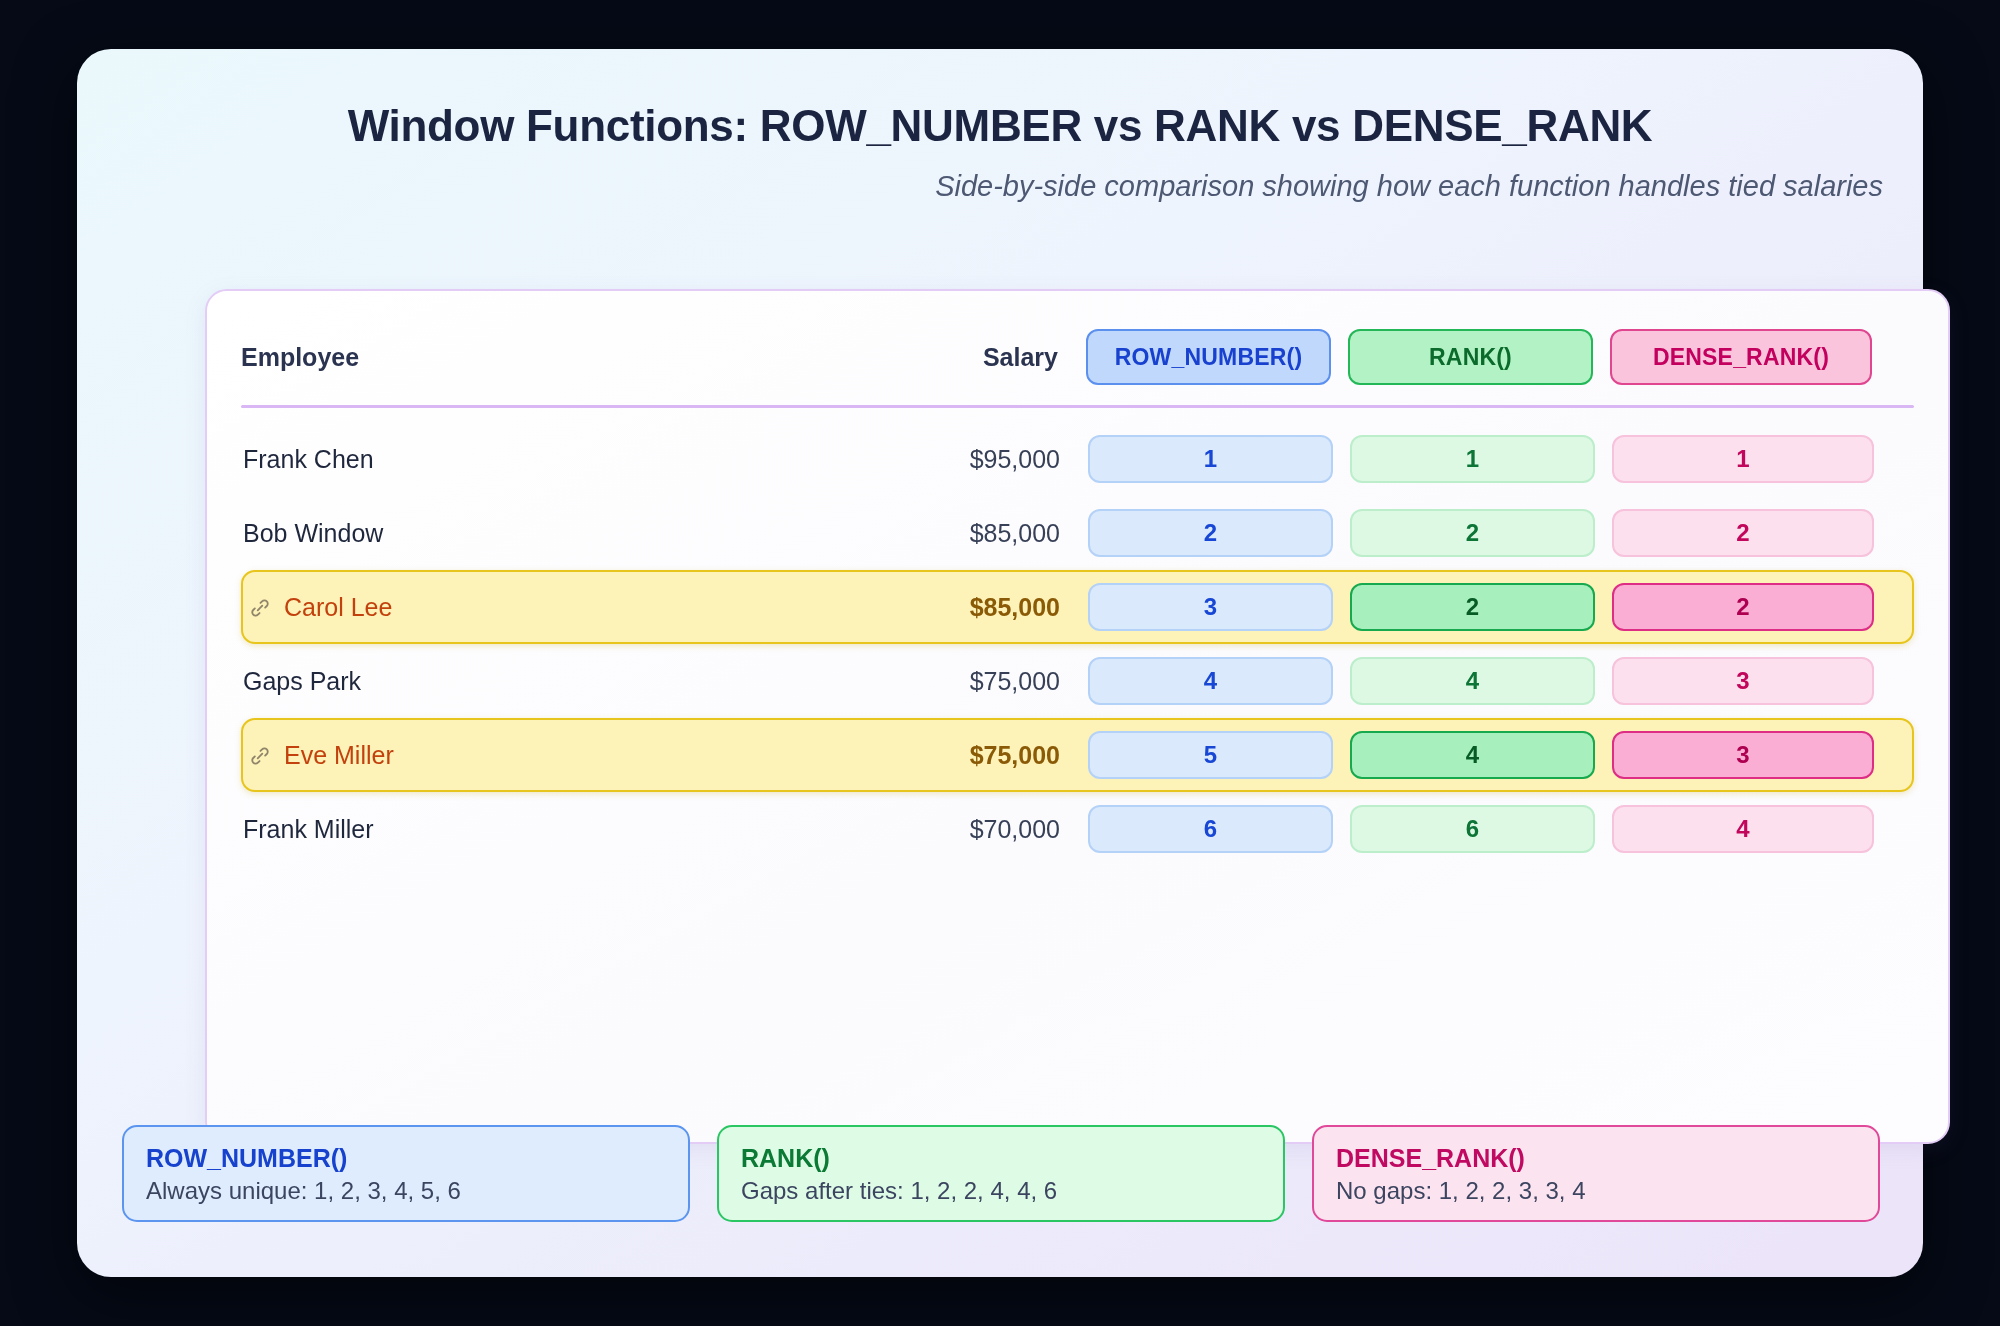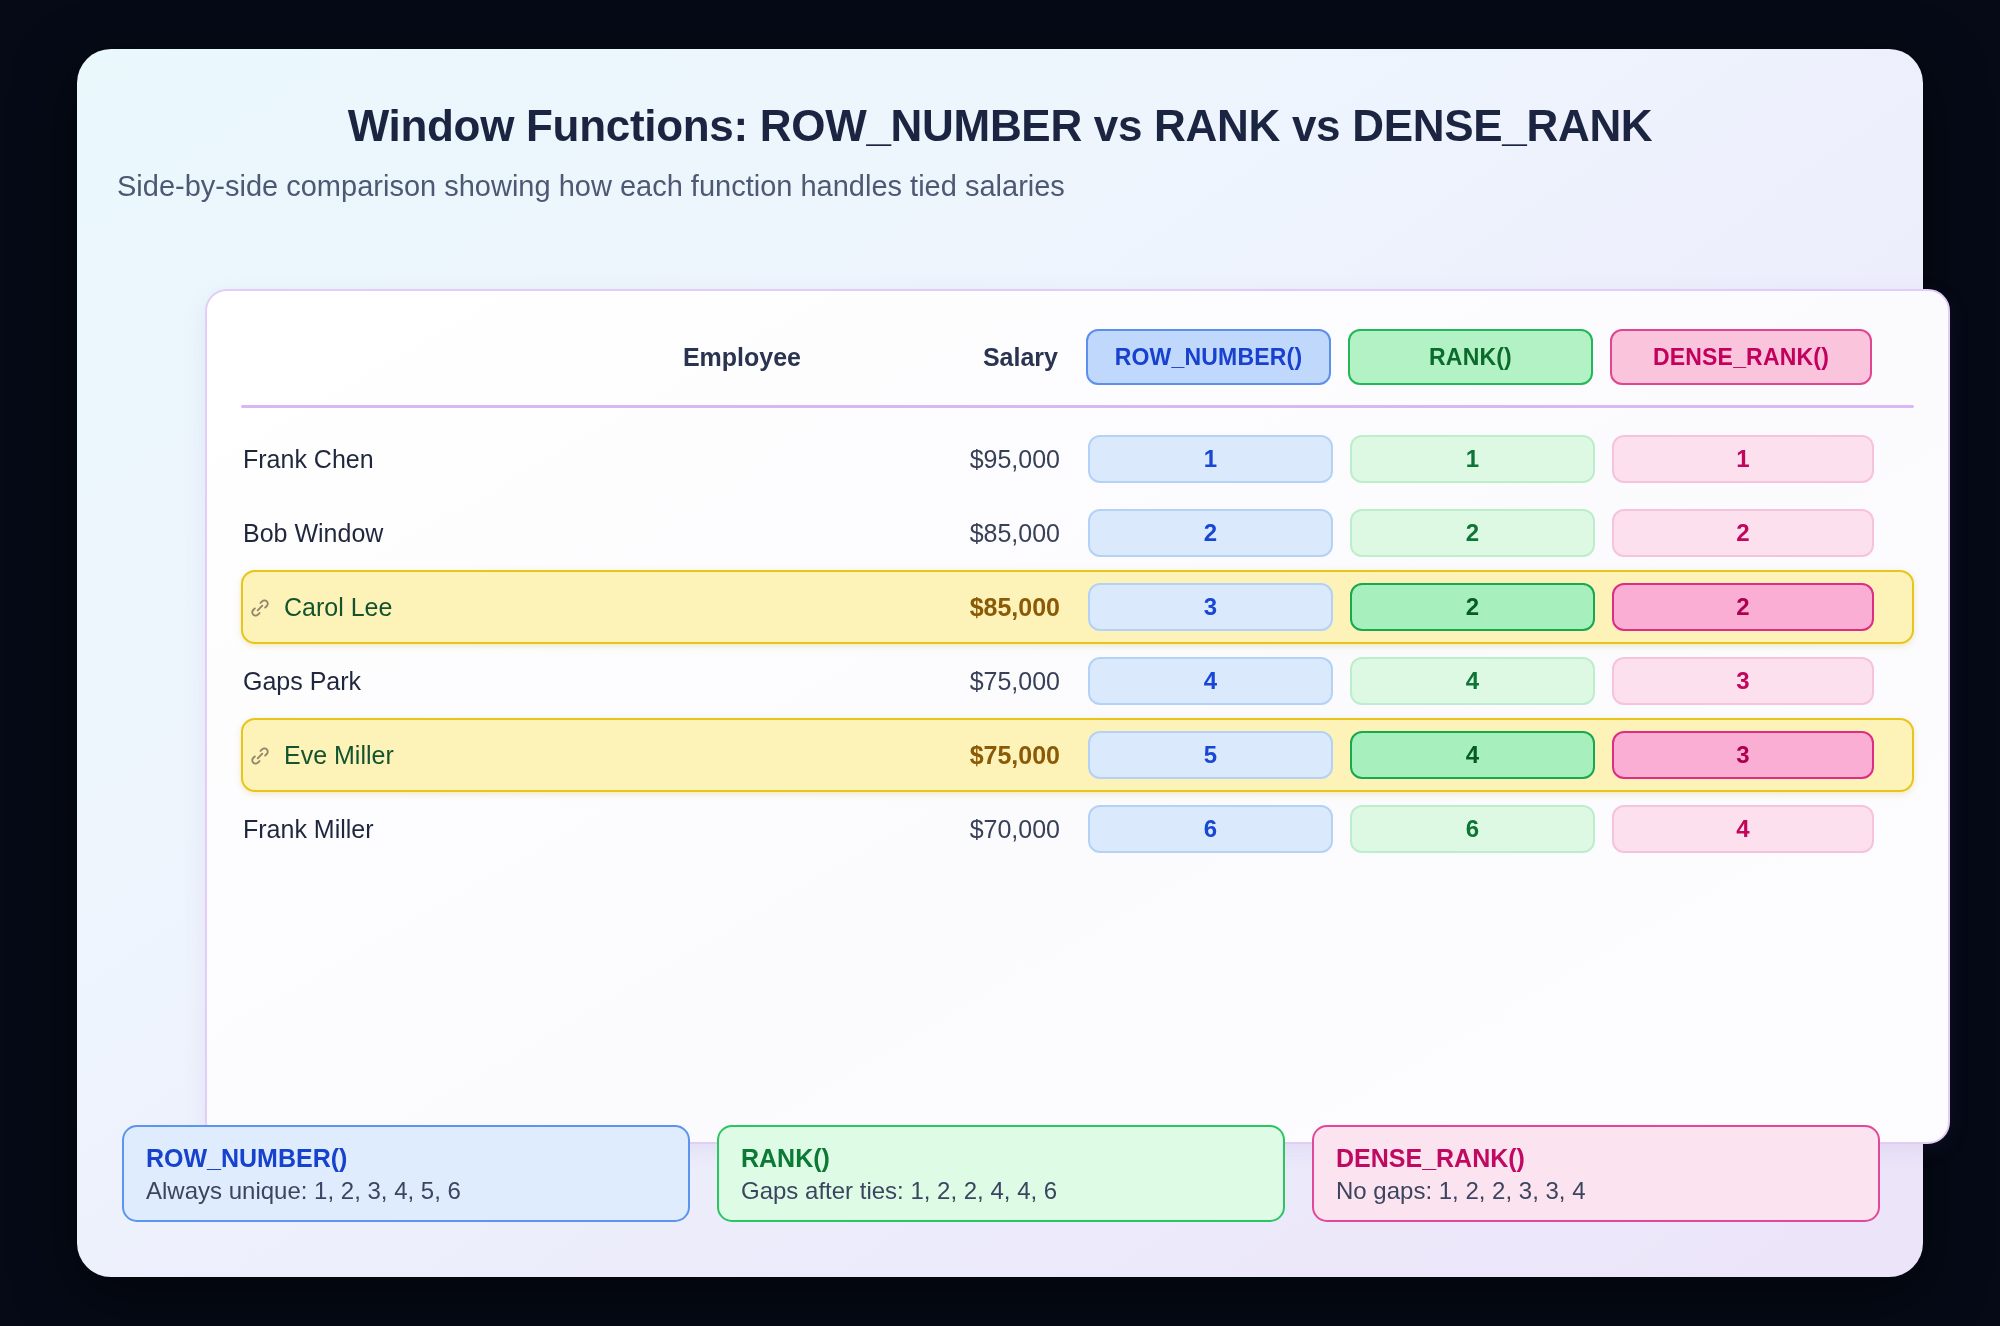--- a/index.html
+++ b/index.html
@@ -39,24 +39,25 @@
   .title {
     margin-top: 52px;
     text-align: center;
     font-size: 44px;
     font-weight: bold;
     color: #1b2440;
     letter-spacing: -0.3px;
   }
   .subtitle {
     margin-top: 19px;
-    text-align: left;
+    text-align: right;
     font-size: 29px;
     font-weight: normal;
     color: #4d5873;
+    font-style: italic;
   }
 
   
   .panel {
     position: absolute;
     left: 128px;
     top: 240px;
     width: 1745px;
     height: 855px;
     background: linear-gradient(150deg, #ffffff 0%, #fbfbfe 55%, #fdfcff 100%);
@@ -66,21 +67,21 @@
     padding: 28px 34px 0 34px;
   }
 
   
   .grid-row {
     display: flex;
     align-items: center;
     width: 100%;
     height: 64px;
   }
-  .col-emp   { width: 560px; flex: none; text-align: right; }
+  .col-emp   { width: 560px; flex: none; }
   .col-sal   { width: 285px; flex: none; text-align: right; padding-right: 28px; }
   .col-badge { width: 262px; flex: none; padding-left: 0; padding-right: 17px; }
   .col-badge:last-child { padding-right: 0; }
 
   .head-row { height: 76px; }
 
   .th-emp {
     font-size: 25px;
     font-weight: bold;
     color: #2a3350;
@@ -127,21 +128,21 @@
   }
   .body-row.tied .col-emp { padding-left: 6px; }
 
   .emp-name {
     font-size: 25px;
     color: #1f273d;
     display: flex;
     align-items: center;
     gap: 13px;
   }
-  .tied .emp-name { color: #14532d; }
+  .tied .emp-name { color: #c2410c; }
 
   .link-icon {
     display: inline-block;
     width: 22px;
     height: 22px;
     flex: none;
     opacity: 0.75;
   }
 
   .salary {

